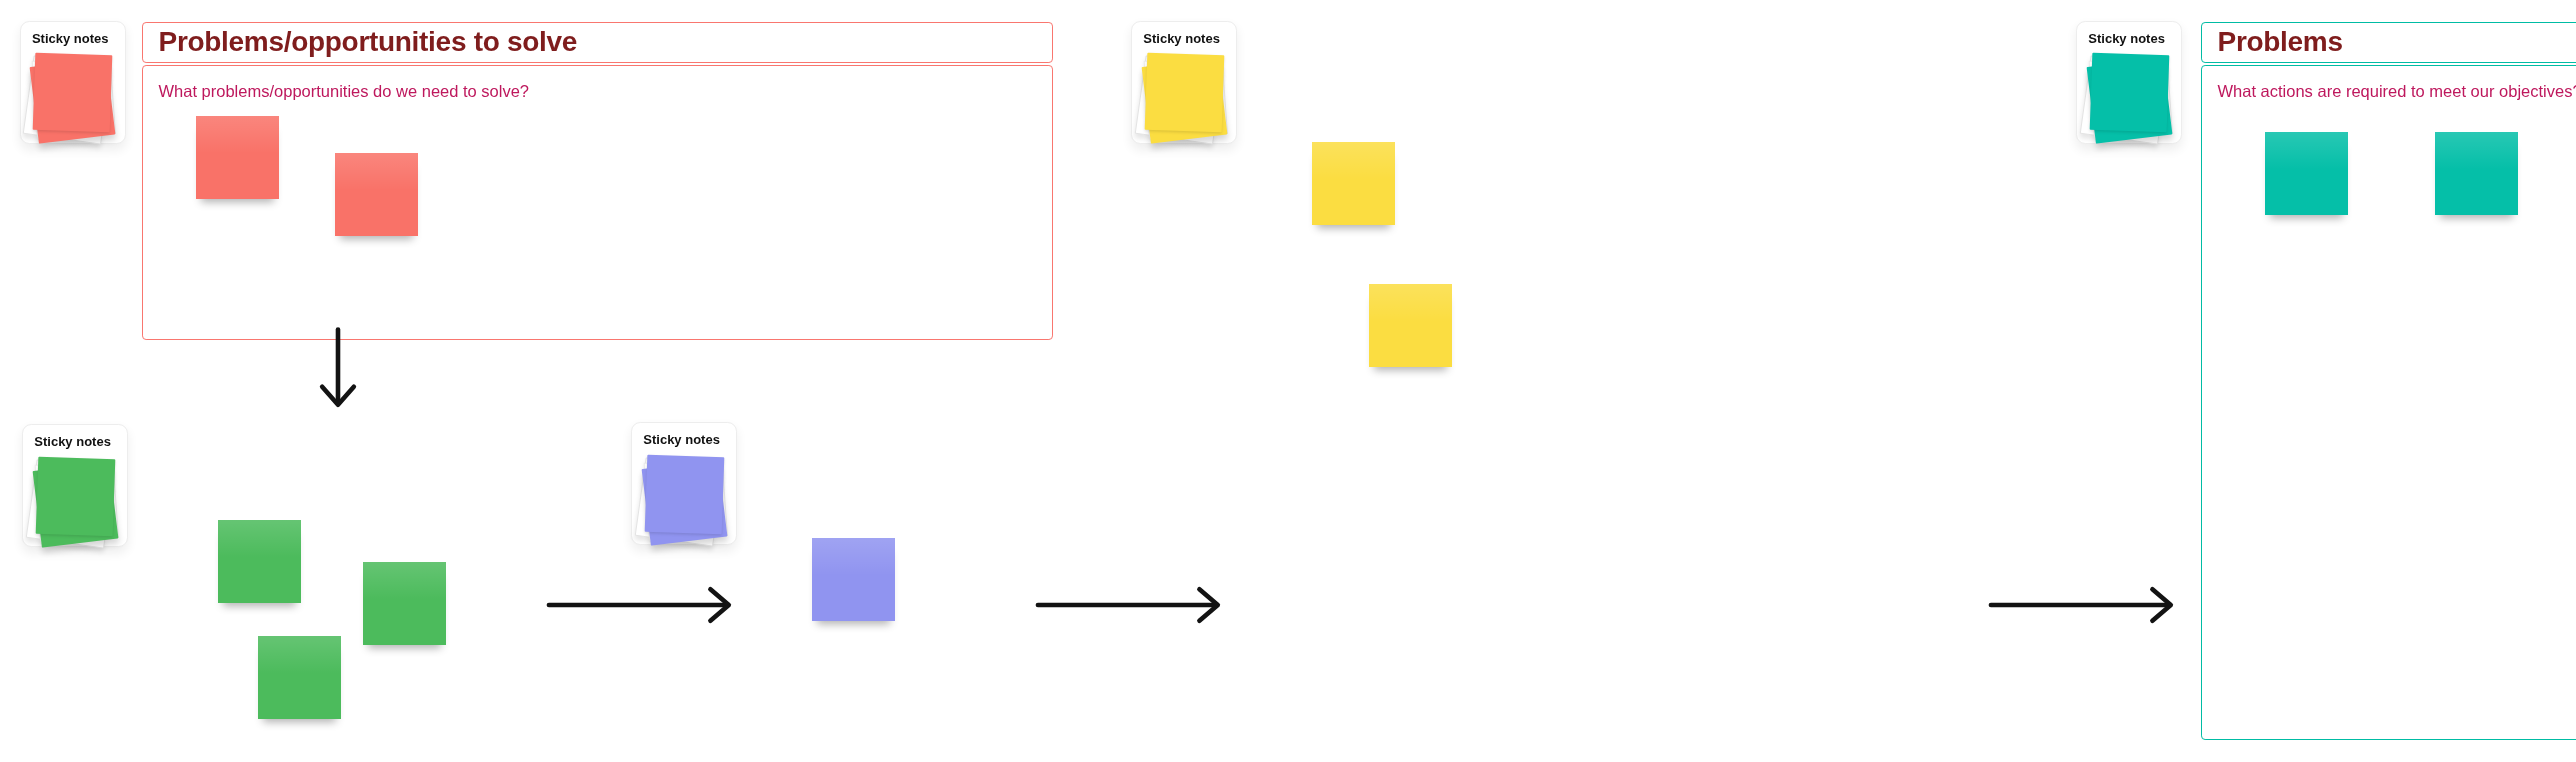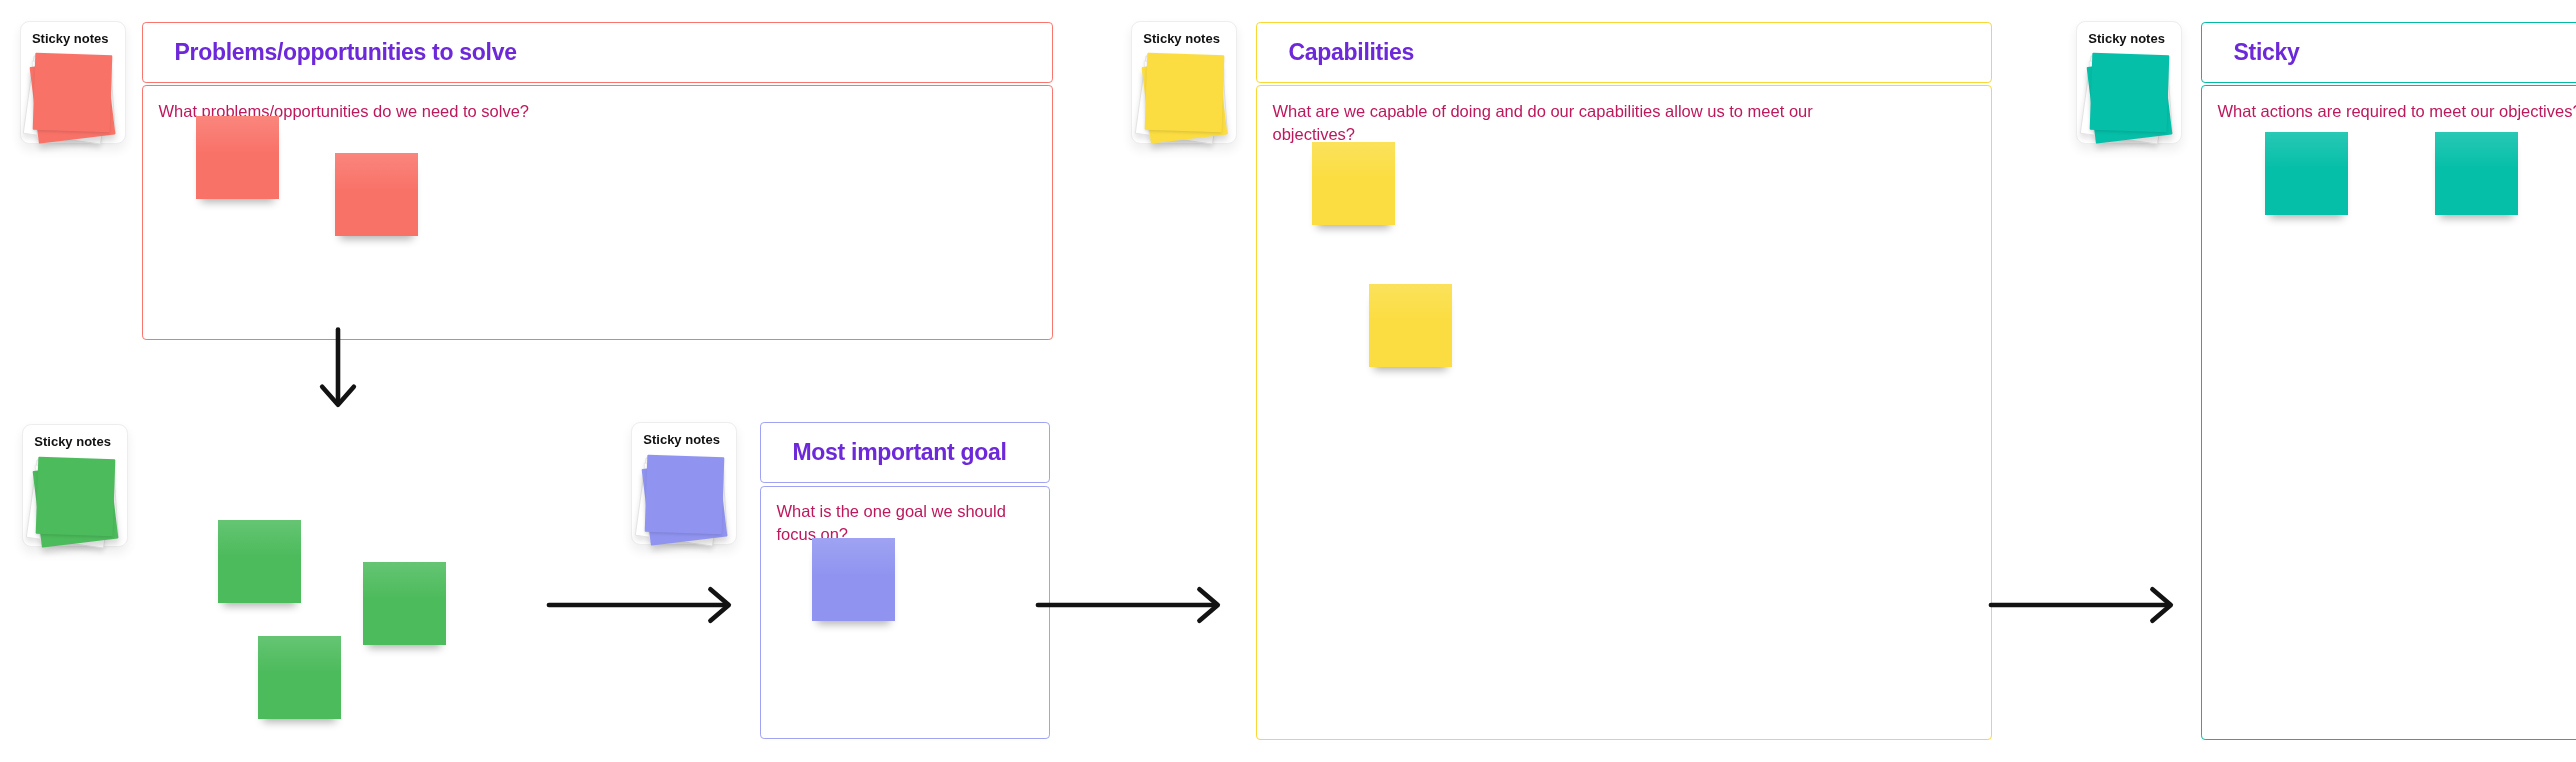--- a/index.html
+++ b/index.html
@@ -5,21 +5,21 @@
   html,body{margin:0;padding:0;background:#ffffff;}
   body{width:3905px;height:762px;font-family:"Liberation Sans",sans-serif;}
   .board{position:relative;width:3905px;height:762px;background:#ffffff;overflow:hidden;}
 
   
   .sec{position:absolute;display:flex;flex-direction:column;box-sizing:border-box;}
   .sec-header{flex:0 0 41px;box-sizing:border-box;border:1.5px solid #999;border-radius:4.1px;
               background:#ffffff;display:flex;align-items:center;padding:0 15.5px;}
   .sec-body{flex:1;box-sizing:border-box;border:1.5px solid #999;border-radius:4.1px;
             background:#ffffff;margin-top:2.6px;padding:13.4px 15.5px;}
-  .sec-title{margin:16px;font-size:23px;font-weight:700;color:#6d28d9;letter-spacing:-0.3px;white-space:nowrap;}
+  .sec-title{margin:0;font-size:28px;font-weight:700;color:#7f1d1d;letter-spacing:-0.3px;white-space:nowrap;}
   .sec-desc{margin:0;font-size:16.5px;line-height:1.42;color:#be185d;}
 
   #sec-problems{left:142px;top:21.6px;width:911px;height:318px;}
   #sec-goals{left:142px;top:422px;width:411px;height:317px;}
   #sec-mig{left:760px;top:422px;width:290px;height:317px;}
   #sec-capabilities{left:1256px;top:21.6px;width:736px;height:718px;}
   #sec-actions{left:2201px;top:21.6px;width:725px;height:718px;}
   #sec-capabilities .sec-desc{max-width:592px;}
 
   
@@ -118,41 +118,25 @@
   <section class="sec" id="sec-problems">
     <div class="sec-header" style="border-color: rgb(249, 118, 111);">
       <h2 class="sec-title">Problems/opportunities to solve</h2>
     </div>
     <div class="sec-body" style="border-color: rgb(249, 118, 111);">
       <p class="sec-desc">What problems/opportunities do we need to solve?</p>
     </div>
   </section>
 
 
-  <section class="sec" id="sec-mig">
-    <div class="sec-header" style="border-color: rgb(160, 163, 244);">
-      <h2 class="sec-title">Most important goal</h2>
-    </div>
-    <div class="sec-body" style="border-color: rgb(160, 163, 244);">
-      <p class="sec-desc">What is the one goal we should focus on?</p>
-    </div>
-  </section>
 
-  <section class="sec" id="sec-capabilities">
-    <div class="sec-header" style="border-color: rgb(248, 216, 53);">
-      <h2 class="sec-title">Capabilities</h2>
-    </div>
-    <div class="sec-body" style="border-color: rgb(248, 216, 53);">
-      <p class="sec-desc">What are we capable of doing and do our capabilities allow us to meet our objectives?</p>
-    </div>
-  </section>
 
   <section class="sec" id="sec-actions">
     <div class="sec-header" style="border-color: rgb(0, 188, 164);">
-      <h2 class="sec-title">Sticky</h2>
+      <h2 class="sec-title">Problems</h2>
     </div>
     <div class="sec-body" style="border-color: rgb(0, 188, 164);">
       <p class="sec-desc">What actions are required to meet our objectives?</p>
     </div>
   </section>
 
   <div class="sticky" id="st-r1" style="background-color: rgb(249, 114, 104);"></div>
   <div class="sticky" id="st-r2" style="background-color: rgb(249, 114, 104);"></div>
 
   <div class="sticky" id="st-g1" style="background-color: rgb(76, 187, 92);"></div>

